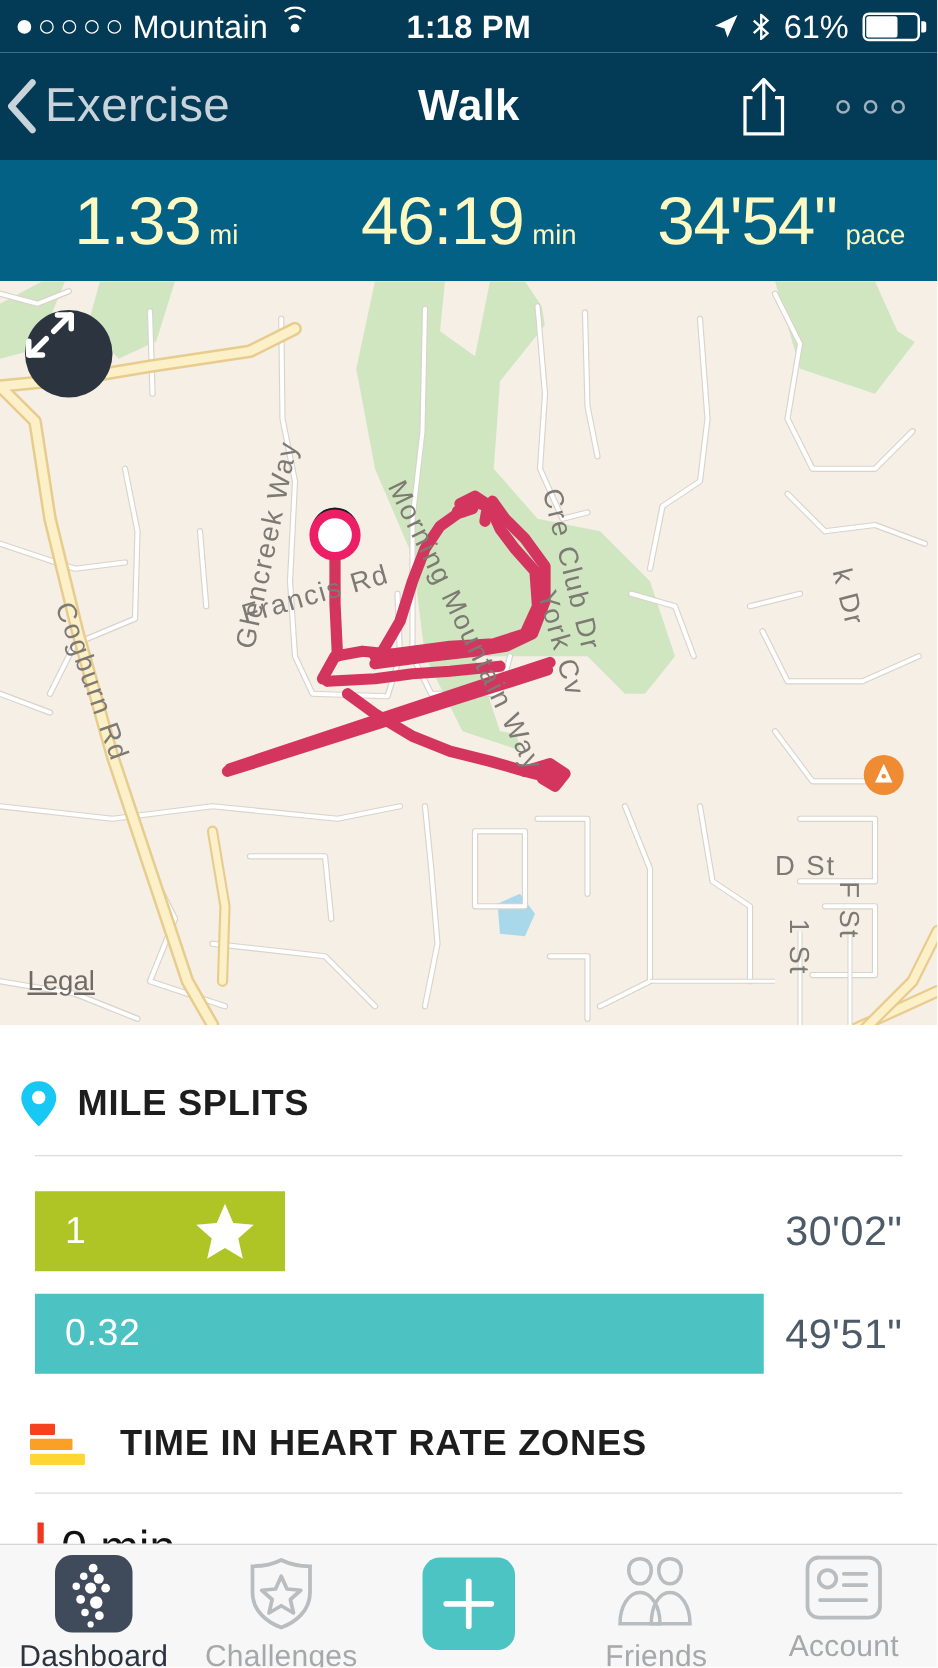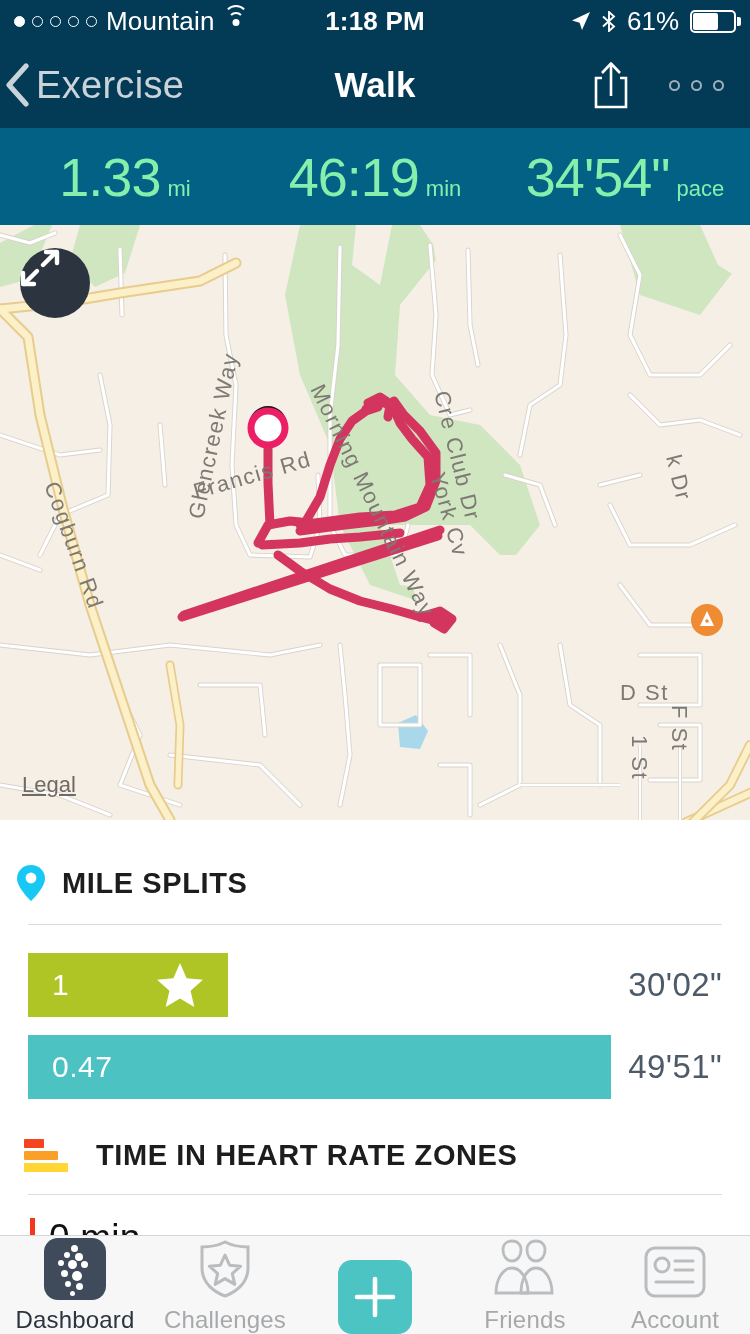--- a/index.html
+++ b/index.html
@@ -54,21 +54,21 @@
   .nav-title { font-size:35px; font-weight:700; line-height:1.02; letter-spacing:0.2px; }
   .nav-sub { font-size:21px; font-weight:600; margin-top:2px; letter-spacing:0.1px; }
   .nav-actions { width:255px; display:flex; align-items:center; justify-content:flex-end; gap:36px; padding-right:26px; }
   .share-icon { width:44px; height:50px; }
   .more-icon { display:flex; gap:11px; align-items:center; }
   .more-icon b { width:11px; height:11px; border-radius:50%; border:2px solid #9fb0bc; display:block; }
 
   
   .stats {
     position:absolute; left:0; top:128px; width:750px; height:97px;
-    background:#026184; color:#86efac;
+    background:#026184; color:#fef9c3;
     display:flex; align-items:center;
   }
   .stat { flex:1; display:flex; align-items:baseline; justify-content:center; }
   .stat .val { font-size:54px; font-weight:300; letter-spacing:-1px; }
   .stat .unit { font-size:22px; font-weight:400; margin-left:7px; }
 
   
   .map { position:absolute; left:0; top:225px; width:750px; height:595px; overflow:hidden; background:#f5efe6; }
   .map svg { position:absolute; left:0; top:0; }
   .expand-btn {
@@ -103,21 +103,21 @@
   .hrz-icon { display:flex; flex-direction:column; gap:3px; align-items:flex-start; }
   .hrz-icon span { display:block; height:9px; border-radius:1px; }
   .hrz-row { display:flex; align-items:center; gap:14px; padding:22px 0 0 30px; }
   .hrz-tick { width:5px; height:40px; background:#f5361e; }
   .hrz-min { font-size:37px; font-weight:400; color:#111; letter-spacing:0.2px; }
 
   
   .tabbar {
     position:absolute; left:0; bottom:0; width:750px; height:99px;
     background:#f7f7f7; border-top:1px solid #d6d6d6;
-    display:flex; align-items:flex-end;
+    display:flex; align-items:flex-start;
   }
   .tab { flex:1; display:flex; flex-direction:column; align-items:center; padding-top:8px; }
   .tab-label { font-size:24px; color:#a6a8aa; margin-top:6px; letter-spacing:0.2px; }
   .tab-label.active { color:#2c3440; font-weight:400; }
   .dash-icon { width:62px; height:62px; border-radius:14px; background:#3f4a5a; position:relative; }
   .dash-icon .d { position:absolute; background:#fff; border-radius:50%; }
   .plus-btn {
     width:74px; height:74px; border-radius:14px; background:#4cc4c4;
     display:flex; align-items:center; justify-content:center; margin-top:2px;
   }
@@ -402,21 +402,21 @@
         <div class="split-bar" style="width:200px; background:#aec525;">
           <span class="dist">1</span>
           <svg class="star" width="48" height="46" viewBox="0 0 48 46">
             <path d="M24 1 L30.6 16.3 L47 17.8 L34.6 28.7 L38.3 45 L24 36.4 L9.7 45 L13.4 28.7 L1 17.8 L17.4 16.3 Z" fill="#ffffff"></path>
           </svg>
         </div>
         <span class="split-time">30'02"</span>
       </div>
       <div class="split-row">
         <div class="split-bar" style="width:583px; background:#4cc2c2;">
-          <span class="dist">0.47</span>
+          <span class="dist">0.32</span>
         </div>
         <span class="split-time">49'51"</span>
       </div>
     </div>
 
     <div class="hrz-head">
       <span class="hrz-icon">
         <span style="width:20px; background:#f5421f;"></span>
         <span style="width:34px; background:#fba026;"></span>
         <span style="width:44px; background:#ffd633;"></span>

